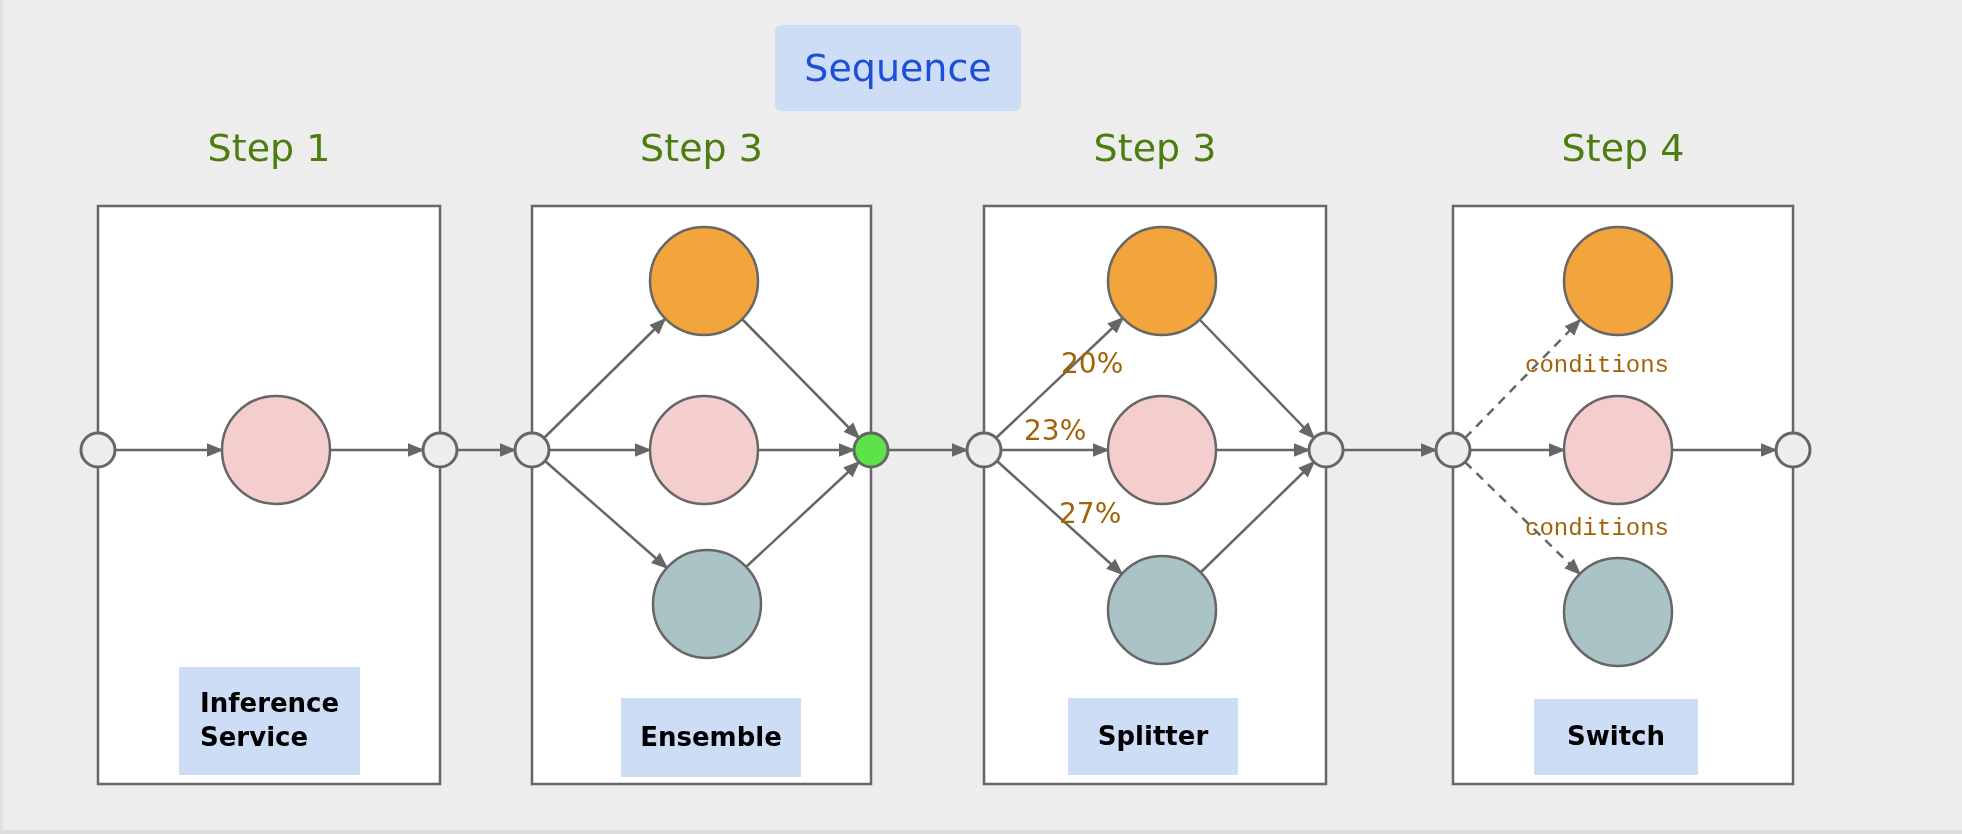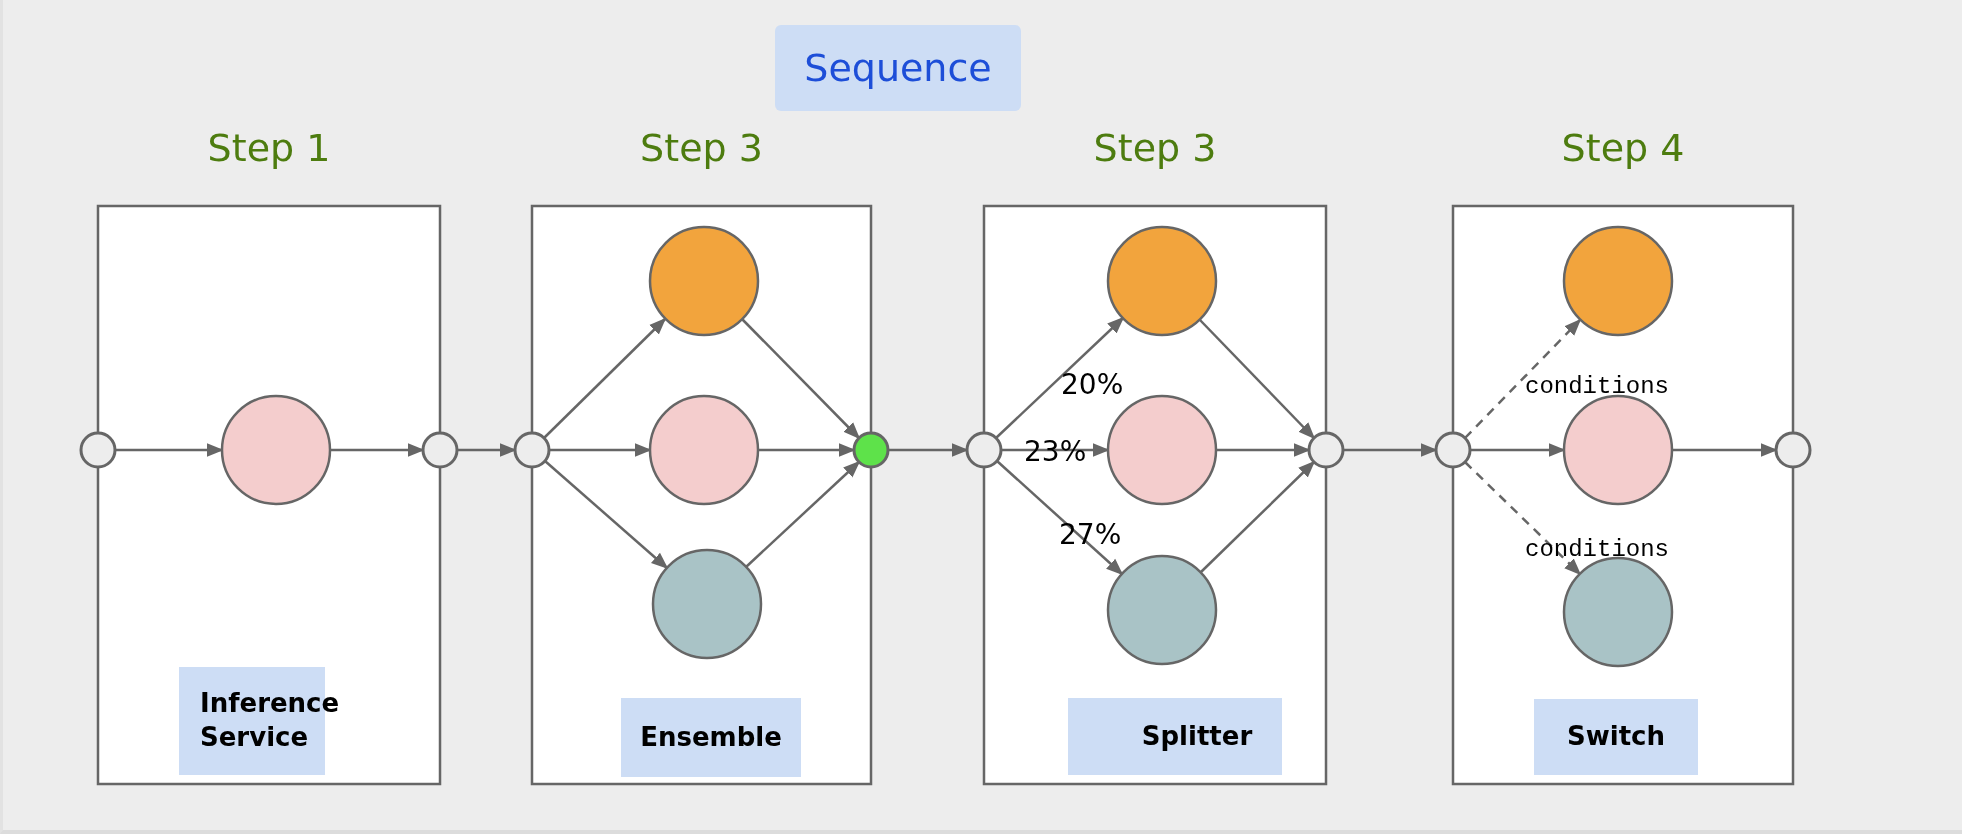--- a/index.html
+++ b/index.html
@@ -27,21 +27,21 @@
   }
   .node-label{
     position:absolute;background:#cdddf5;color:#000;
     font-weight:bold;font-size:26px;
     display:flex;align-items:center;justify-content:center;
     text-align:center;line-height:1.3;
   }
   .node-label.left-align{justify-content:flex-start;text-align:left;
     padding-left:21px;box-sizing:border-box;}
   .edge-label{
-    position:absolute;color:#000000;font-size:28px;white-space:nowrap;margin-top:21px;
+    position:absolute;color:#a16207;font-size:28px;white-space:nowrap;
   }
   .edge-label.cond{font-family:Liberation Mono, monospace;font-size:24px;}
 </style>
 </head>
 <body>
 
 <div class="stage">
 
   <svg class="diagram" width="1962" height="834" viewBox="0 0 1962 834">
     <defs>
@@ -107,23 +107,23 @@
 
   <div class="seq-title">
     <span>Sequence</span>
   </div>
 
   <div class="step-title" style="left:95px;width:342px;">Step 1</div>
   <div class="step-title" style="left:529px;width:339px;">Step 3</div>
   <div class="step-title" style="left:981px;width:342px;">Step 3</div>
   <div class="step-title" style="left:1450px;width:340px;">Step 4</div>
 
-  <div class="node-label left-align" style="left:176px;top:667px;width:146px;height:108px;">Inference Service</div>
+  <div class="node-label left-align" style="left:176px;top:667px;width:181px;height:108px;">Inference Service</div>
   <div class="node-label" style="left:618px;top:698px;width:180px;height:79px;">Ensemble</div>
-  <div class="node-label" style="left:1065px;top:698px;width:170px;height:77px;padding-left:44px;">Splitter</div>
+  <div class="node-label" style="left:1065px;top:698px;width:170px;height:77px;">Splitter</div>
   <div class="node-label" style="left:1531px;top:699px;width:164px;height:76px;">Switch</div>
 
   <div class="edge-label" style="left:1058px;top:347px;">20%</div>
   <div class="edge-label" style="left:1021px;top:414px;">23%</div>
   <div class="edge-label" style="left:1056px;top:497px;">27%</div>
 
   <div class="edge-label cond" style="left:1522px;top:352px;">conditions</div>
   <div class="edge-label cond" style="left:1522px;top:515px;">conditions</div>
 
 </div>

